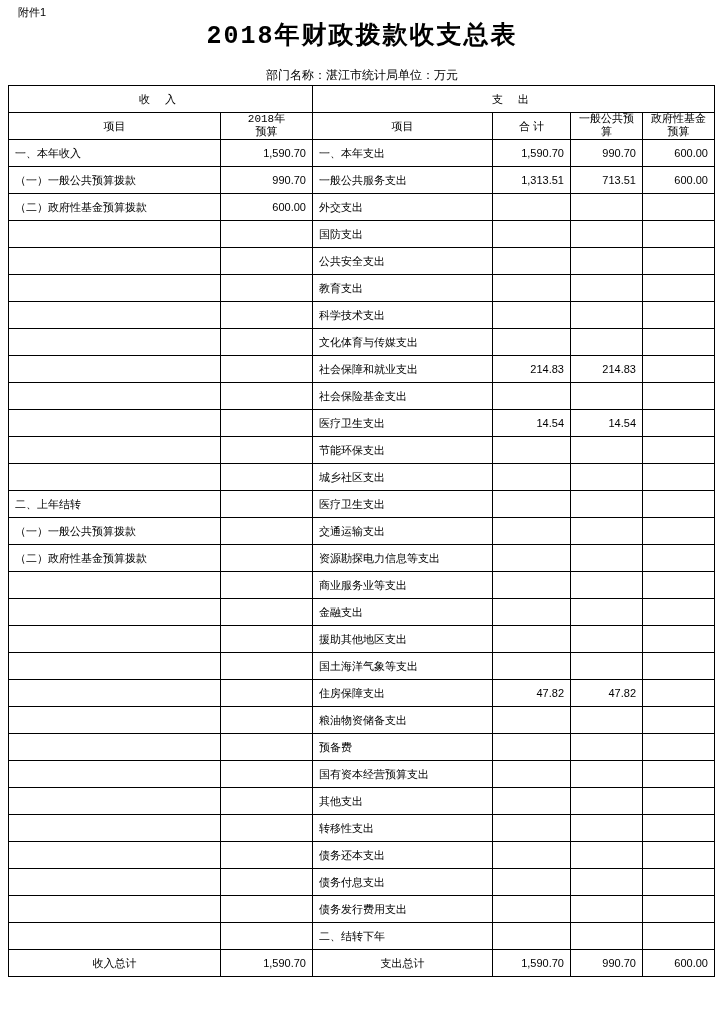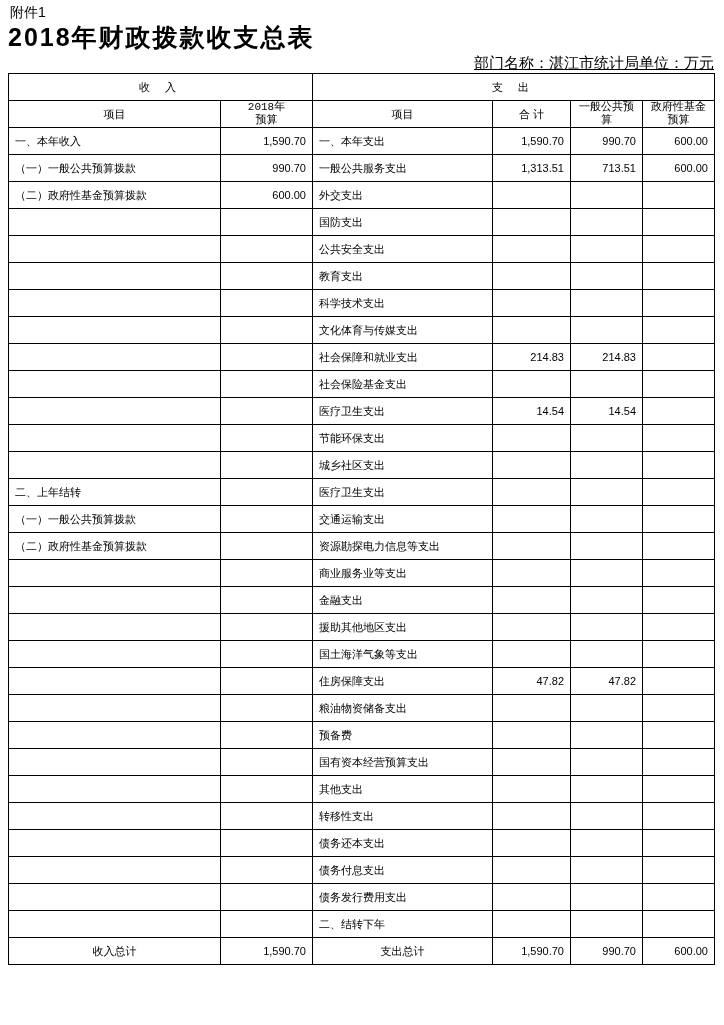--- a/index.html
+++ b/index.html
@@ -16,42 +16,41 @@
     overflow: hidden;
   }
   .page {
     width: 724px;
     height: 1025px;
     box-sizing: border-box;
     padding: 6px 8px 0 8px;
     position: relative;
   }
   .attach-label {
-    font-size: 14px;
+    font-size: 11px;
     line-height: 12px;
-    margin: 0 0 2px 2px;
+    margin: 0 0 2px 10px;
     font-family: "Liberation Sans", sans-serif;
   }
   .doc-title {
-    text-align: left;
-    font-family: Liberation Sans, sans-serif;
+    text-align: center;
+    font-family: Liberation Mono, monospace;
     font-weight: bold;
     font-size: 25px;
     letter-spacing: 2px;
-    margin: 4px 0 4px 0;
+    margin: 4px 0 16px 0;
     line-height: 30px;
   }
   .meta-row {
     display: flex;
-    justify-content: flex-end;
+    justify-content: center;
     align-items: flex-end;
-    font-size: 15px;
+    font-size: 12px;
     margin: 0 2px 3px 2px;
     line-height: 14px;
-    text-decoration: underline;
   }
   table.main {
     border-collapse: collapse;
     width: 706px;
     table-layout: fixed;
     font-size: 11px;
     padding-left: 48px;
   }
   table.main td, table.main th {
     border: 1px solid #000000;

